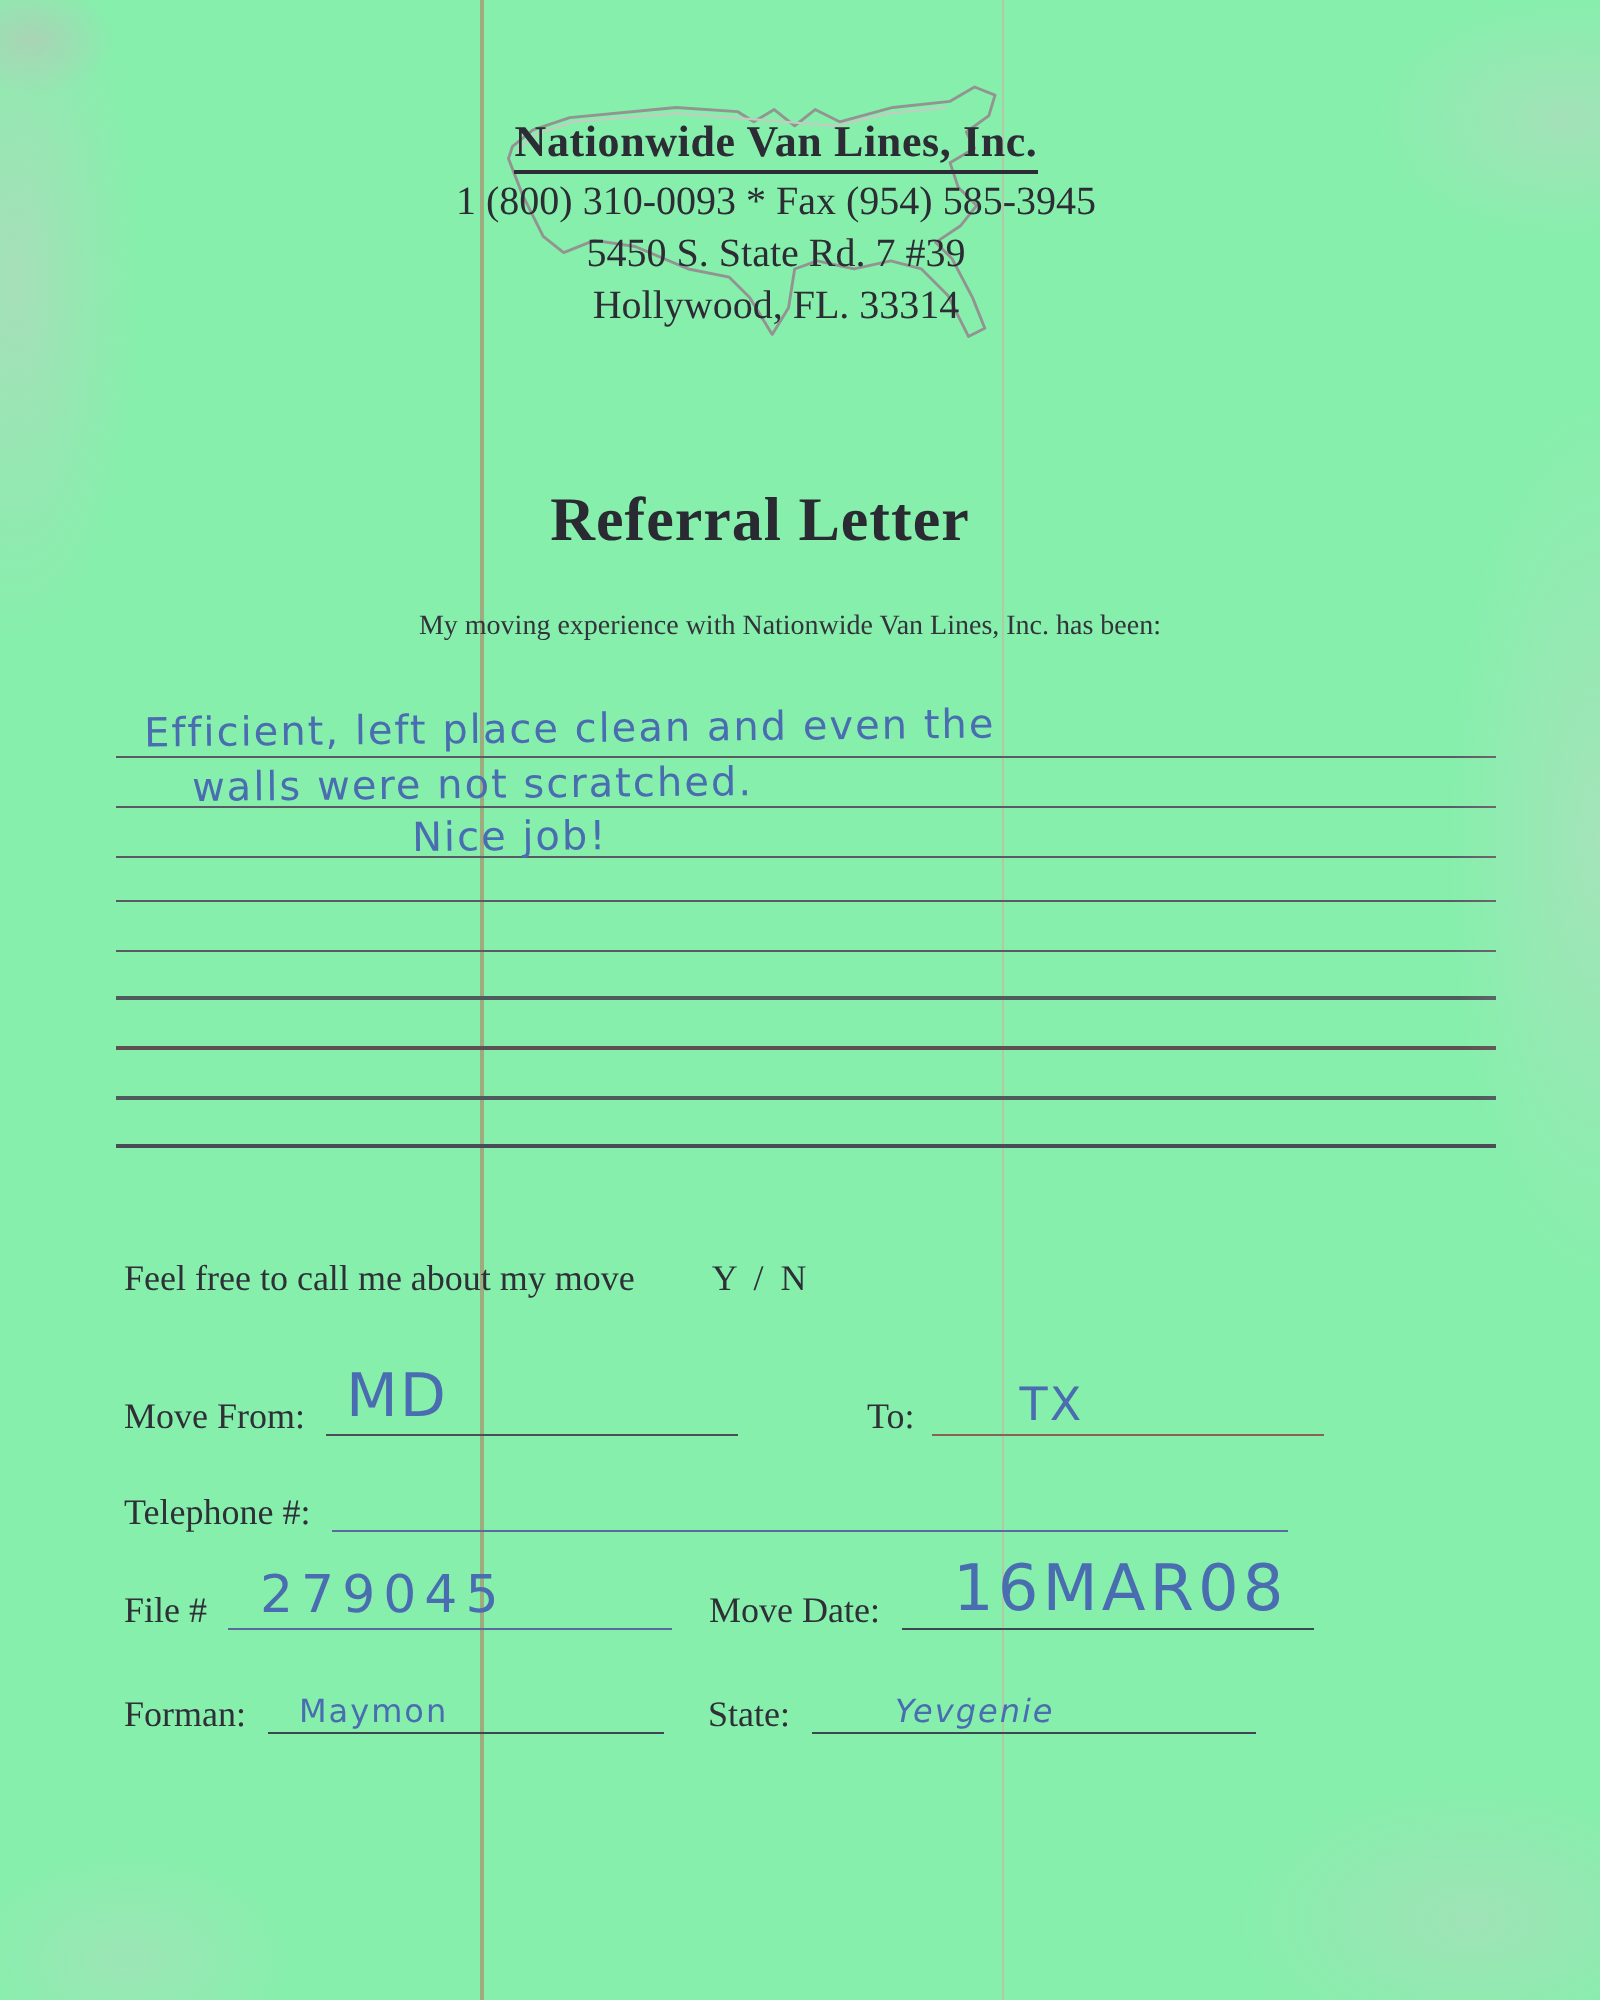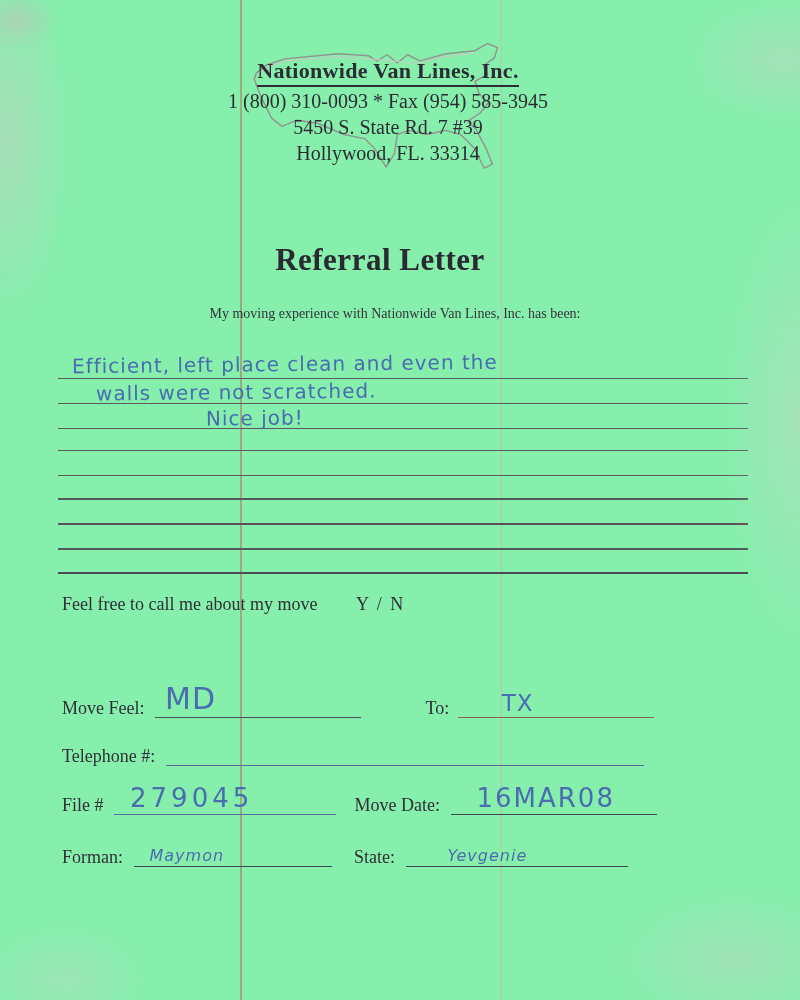--- a/index.html
+++ b/index.html
@@ -102,28 +102,28 @@
   <div class="rline t1" style="top:378px;"></div>
   <div class="rline t1" style="top:403px;"></div>
   <div class="rline t1" style="top:428px;"></div>
   <div class="rline t1" style="top:450px;"></div>
   <div class="rline t1" style="top:475px;"></div>
   <div class="rline t2b" style="top:498px;"></div>
   <div class="rline t2r" style="top:523px;"></div>
   <div class="rline t2b" style="top:548px;"></div>
   <div class="rline t2" style="top:572px;"></div>
 
-  <div class="row" style="top:594px;">
+  <div class="row" style="top:629px;">
     <span class="lbl">Feel free to call me about my move</span>
     <span class="lbl yn">Y / N</span>
   </div>
 
 
   <div class="row" style="top:698px;">
-    <span class="lbl">Move Feel:</span>
+    <span class="lbl">Move From:</span>
     <span class="uline" style="width:206px;margin-left:6px;">
       <span class="ub c-dark"></span>
       <span class="hw" style="left:10px;font-size:30px;">MD</span>
     </span>
     <span class="lbl" style="margin-left:60px;">To:</span>
     <span class="uline" style="width:196px;margin-left:4px;">
       <span class="ub c-red"></span>
       <span class="hw" style="left:44px;font-size:23px;">TX</span>
     </span>
   </div>
@@ -138,29 +138,29 @@
 
   <div class="row" style="top:795px;">
     <span class="lbl">File #</span>
     <span class="uline" style="width:222px;margin-left:6px;">
       <span class="ub c-blue"></span>
       <span class="hw" style="left:16px;font-size:26px;letter-spacing:4px;">279045</span>
     </span>
     <span class="lbl" style="margin-left:14px;">Move Date:</span>
     <span class="uline" style="width:206px;margin-left:6px;">
       <span class="ub c-dark2"></span>
-      <span class="hw" style="left:26px;font-size:26px;letter-spacing:2px;">16MAR08</span>
+      <span class="hw" style="left:26px;font-size:32px;letter-spacing:2px;">16MAR08</span>
     </span>
   </div>
 
   <div class="row" style="top:847px;">
     <span class="lbl">Forman:</span>
     <span class="uline" style="width:198px;margin-left:6px;">
       <span class="ub c-dark2"></span>
-      <span class="hw" style="left:16px;font-size:16px;font-style:italic;">Maymon</span>
+      <span class="hw" style="left:16px;font-size:16px;">Maymon</span>
     </span>
     <span class="lbl" style="margin-left:18px;">State:</span>
     <span class="uline" style="width:222px;margin-left:6px;">
       <span class="ub c-dark2"></span>
       <span class="hw" style="left:42px;font-size:16px;font-style:italic;">Yevgenie</span>
     </span>
   </div>
 
   <div class="noise"></div>
 </div>

